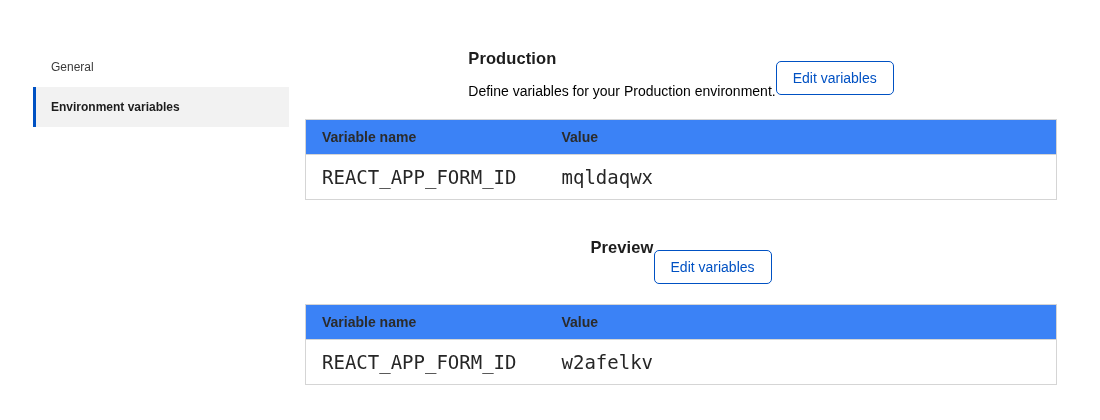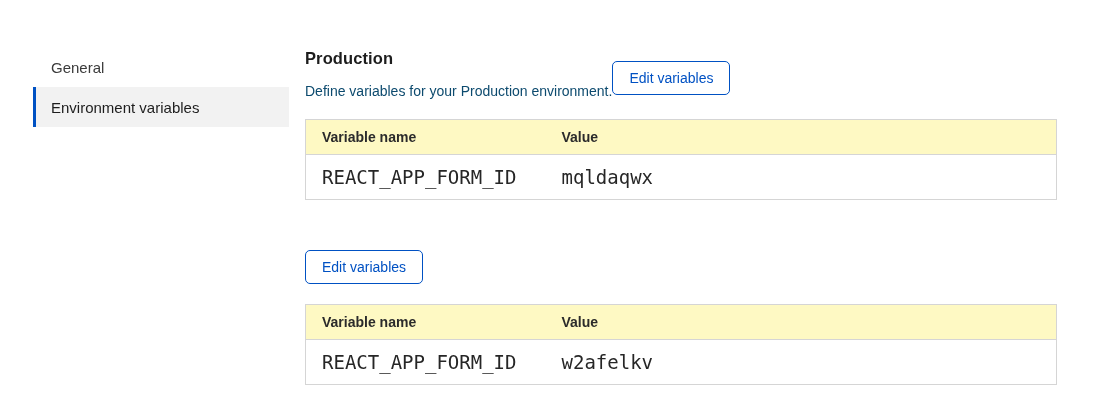--- a/index.html
+++ b/index.html
@@ -19,56 +19,56 @@
   
   .sidebar {
     width: 251px;
     flex: 0 0 251px;
   }
   .nav-item {
     height: 40px;
     display: flex;
     align-items: center;
     padding-left: 13px;
-    font-size: 15px;
+    font-size: 12px;
     color: #3b3b3b;
     cursor: pointer;
   }
   .nav-item.active {
     background: #f2f2f2;
     border-left: 3px solid #0051c3;
     margin-left: -5px;
     padding-left: 15px;
-    font-weight: normal;
+    font-weight: bold;
     color: #1d1d1d;
   }
 
   
   .main {
     margin-left: 16px;
     width: 752px;
     flex: 0 0 752px;
     padding-top: 2px;
   }
   .section { margin-bottom: 38px; }
   .section-head {
     display: flex;
-    justify-content: flex-start;
+    justify-content: center;
     align-items: flex-start;
   }
   .section-title {
     font-size: 16.5px;
     font-weight: bold;
     color: #1d1d1d;
     letter-spacing: 0.1px;
     margin-bottom: 15px;
   }
   .section-desc {
     font-size: 14px;
-    color: #0c4a6e;
+    color: #000000;
   }
   .edit-btn {
     background: #ffffff;
     border: 1px solid #0051c3;
     color: #0051c3;
     font-family: "Liberation Sans", sans-serif;
     font-size: 14px;
     border-radius: 5px;
     padding: 8px 16px;
     margin-top: 12px;
@@ -77,21 +77,21 @@
   }
 
   
   .var-table {
     width: 100%;
     border-collapse: collapse;
     margin-top: 20px;
     border: 1px solid #d5d5d5;
   }
   .var-table th {
-    background: #fef9c3;
+    background: #3b82f6;
     text-align: left;
     font-size: 14px;
     font-weight: bold;
     color: #2b2b2b;
     padding: 9px 16px;
     border-bottom: 1px solid #d5d5d5;
   }
   .var-table td {
     font-family: "DejaVu Sans Mono", monospace;
     font-size: 19px;
@@ -133,20 +133,21 @@
             <td>REACT_APP_FORM_ID</td>
             <td>mqldaqwx</td>
           </tr>
         </tbody>
       </table>
     </section>
 
     <section class="section">
       <div class="section-head">
         <div>
+          <h2 class="section-title">Preview</h2>
         </div>
         <button class="edit-btn">Edit variables</button>
       </div>
       <table class="var-table">
         <thead>
           <tr>
             <th class="col-name">Variable name</th>
             <th>Value</th>
           </tr>
         </thead>

